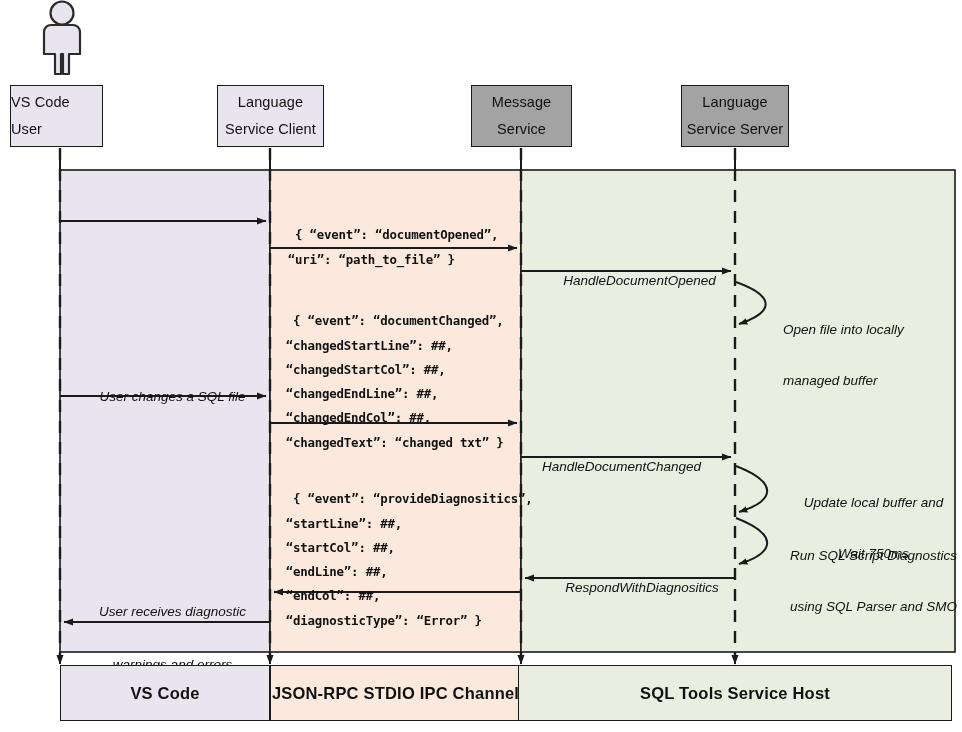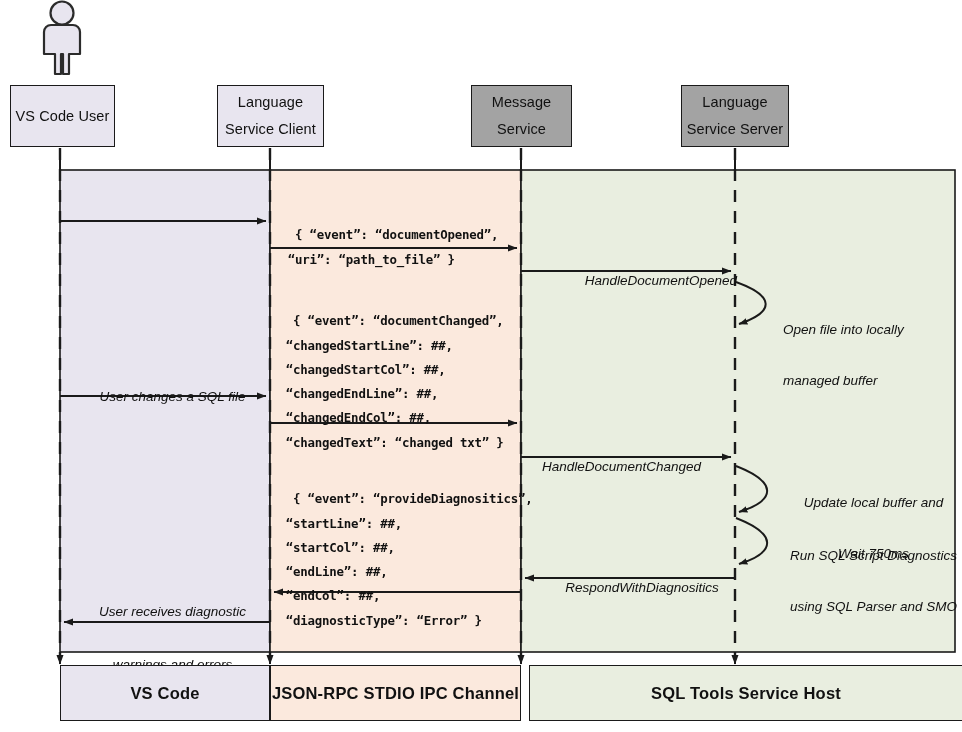--- a/index.html
+++ b/index.html
@@ -129,41 +129,41 @@
     <line x1="270" y1="652" x2="270" y2="664" stroke="#1a1a1a" stroke-width="2" marker-end="url(#ah)"></line>
     <line x1="521" y1="652" x2="521" y2="664" stroke="#1a1a1a" stroke-width="2" marker-end="url(#ah)"></line>
     <line x1="735" y1="652" x2="735" y2="664" stroke="#1a1a1a" stroke-width="2" marker-end="url(#ah)"></line>
 
     <g>
       <circle cx="62" cy="13" r="11.5" fill="#e8e5ef" stroke="#2b2b2b" stroke-width="2.2"></circle>
       <path d="M44,32 a7,7 0 0 1 7,-7 h22 a7,7 0 0 1 7,7 v22 h-11 v20 h-6 v-20 h-2 v20 h-6 v-20 h-11 z" fill="#e8e5ef" stroke="#2b2b2b" stroke-width="2.2" stroke-linejoin="round"></path>
     </g>
   </svg>
 
-  <div class="hdr-box hdr-lav" style="left:10px; top:85px; width:105px; height:62px;">
+  <div class="hdr-box hdr-lav" style="left:10px; top:85px; width:93px; height:62px;">
     <span>VS Code User</span>
   </div>
 
   <div class="hdr-box hdr-lav" style="left:217px; top:85px; width:107px; height:62px;">
     <span>Language</span>
     <span>Service Client</span>
   </div>
 
   <div class="hdr-box hdr-grn" style="left:471px; top:85px; width:101px; height:62px;">
     <span>Message</span>
     <span>Service</span>
   </div>
 
   <div class="hdr-box hdr-grn" style="left:681px; top:85px; width:108px; height:62px;">
     <span>Language</span>
     <span>Service Server</span>
   </div>
 
 
-  <div class="msg-label" style="left:527px; top:250px; width:210px; text-align:right;">
+  <div class="msg-label" style="left:527px; top:250px; width:210px; text-align:center;">
     <span>HandleDocumentOpened</span>
   </div>
 
   <div class="msg-label" style="left:60px; top:366px; width:210px;">
     <span>User changes a SQL file</span>
   </div>
 
   <div class="msg-label" style="left:527px; top:436px; width:215px; text-align:left;">
     <span>HandleDocumentChanged</span>
   </div>
@@ -216,17 +216,17 @@
   </div>
 
   <div class="foot-box foot-lav" style="left:60px; top:665px; width:210px; height:56px;">
     <span>VS Code</span>
   </div>
 
   <div class="foot-box foot-pch" style="left:270px; top:665px; width:251px; height:56px;">
     <span>JSON-RPC STDIO IPC Channel</span>
   </div>
 
-  <div class="foot-box foot-grn" style="left:529px; top:665px; width:434px; height:56px;">
+  <div class="foot-box foot-grn" style="left:518px; top:665px; width:434px; height:56px;">
     <span>SQL Tools Service Host</span>
   </div>
 
 </div>
 
 </body></html>

